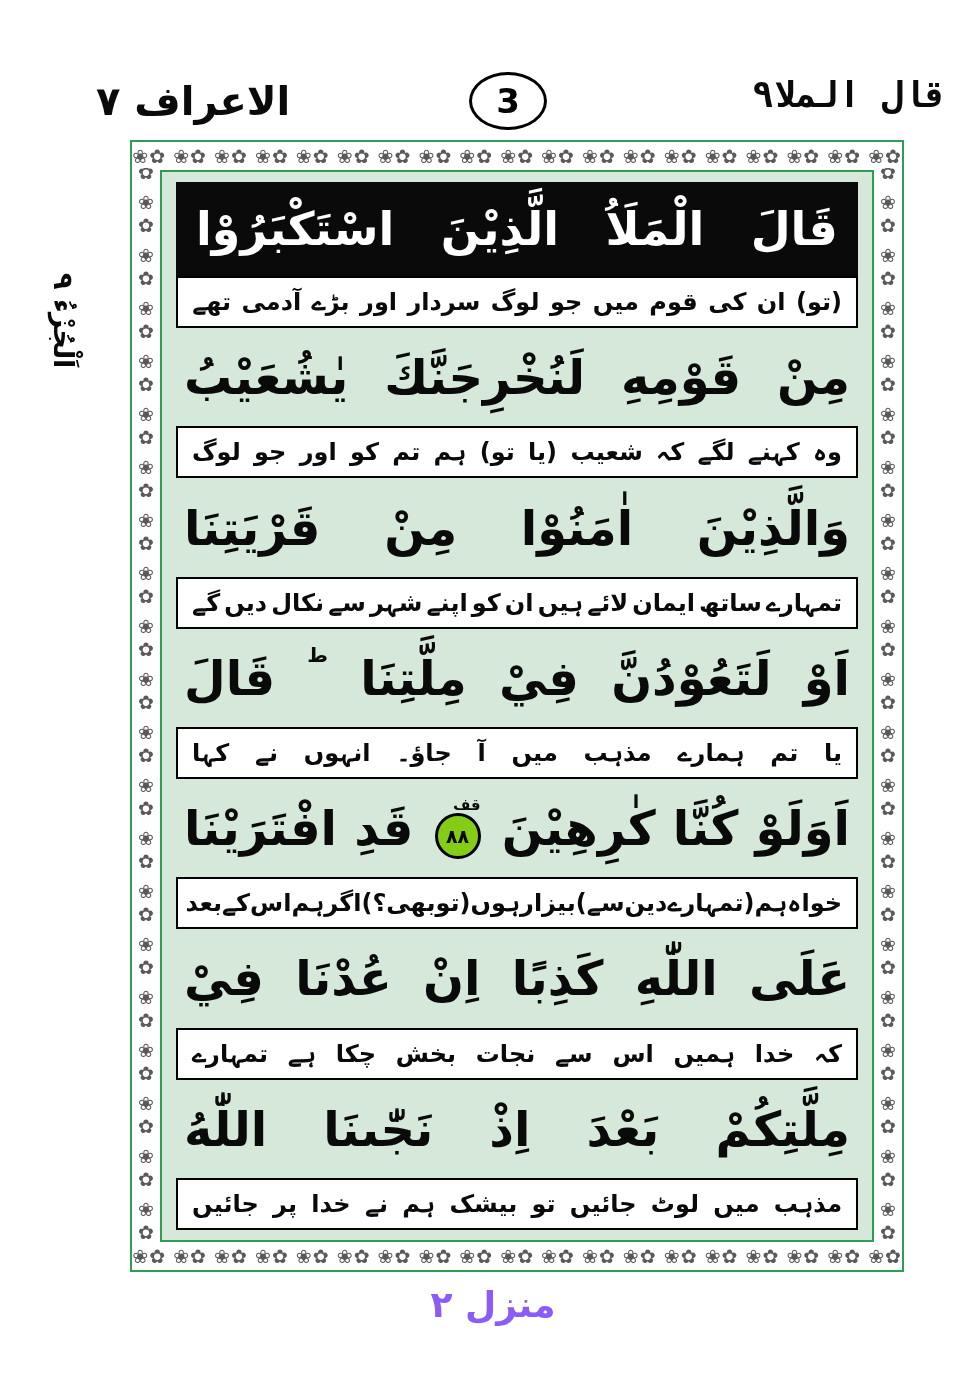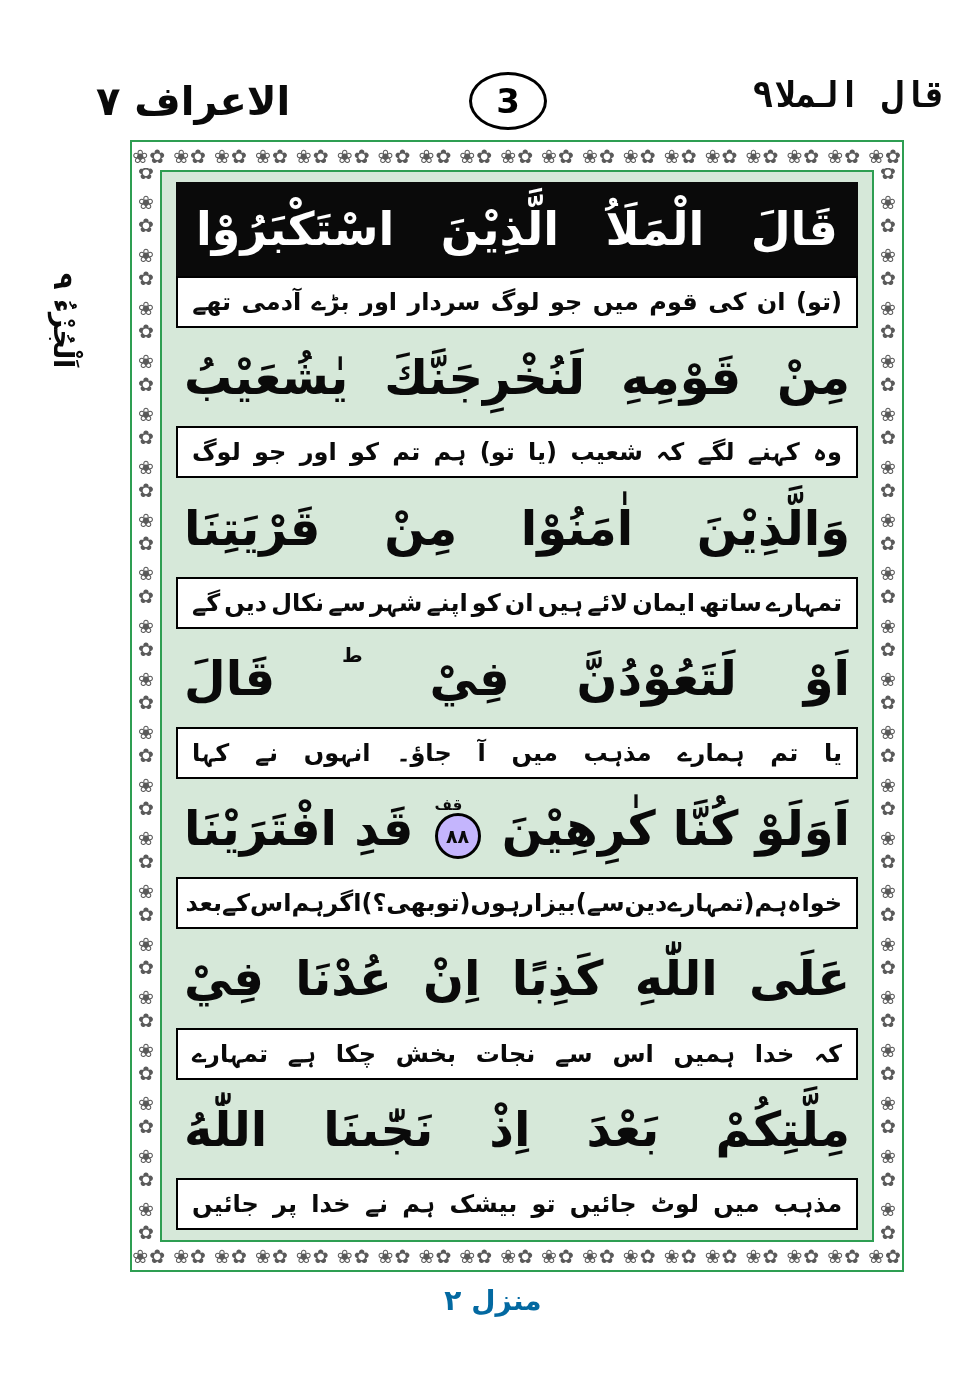--- a/index.html
+++ b/index.html
@@ -32,30 +32,30 @@
     padding:10px 14px; display:flex; flex-direction:column; justify-content:space-between; }
 
   
   .row { direction:rtl; display:flex; justify-content:space-between; align-items:center; width:100%; }
   .banner-row { height:94px; background:#0a0a0a; color:#fff; padding:0 20px;
     font-size:46px; font-weight:bold; }
   .arabic-row { height:98px; color:#0a0a0a; padding:0 8px; font-size:48px; font-weight:bold; }
   .urdu-row   { height:52px; background:#fff; border:2px solid #000; padding:0 14px;
     font-size:24px; font-weight:bold; color:#0a0a0a; }
 
-  .medallion { display:inline-flex; flex-direction:column; align-items:flex-end; margin:0 4px; }
+  .medallion { display:inline-flex; flex-direction:column; align-items:flex-start; margin:0 4px; }
   .medallion .stop-mark { font-size:15px; font-weight:bold; line-height:1.1; }
   .medallion .circ { width:46px; height:46px; border:3px solid #000; border-radius:50%;
-    background:#c4b5fd; display:flex; align-items:center; justify-content:center;
+    background:#84cc16; display:flex; align-items:center; justify-content:center;
     font-size:19px; font-weight:bold; }
   .small-mark { font-size:20px; font-weight:bold; align-self:flex-start; margin-top:14px; }
 
   
   .manzil { position:absolute; top:1284px; left:0; width:100%; text-align:center;
-    font-size:28px; font-weight:bold; color:#0369a1;padding-left:11px; }
+    font-size:36px; font-weight:bold; color:#8b5cf6;padding-left:11px; }
 </style>
 </head>
 <body>
 
 <div class="page">
 
   <div class="hdr-right">قال الملا۹</div>
   <div class="page-num">
     <span>3</span>
   </div>
@@ -129,20 +129,21 @@
           <span>شہر</span>
           <span>سے</span>
           <span>نکال</span>
           <span>دیں</span>
           <span>گے</span>
         </div>
         <div class="row arabic-row">
           <span>اَوْ</span>
           <span>لَتَعُوْدُنَّ</span>
           <span>فِيْ</span>
+          <span>مِلَّتِنَا</span>
           <span class="small-mark">ط</span>
           <span>قَالَ</span>
         </div>
         <div class="row urdu-row">
           <span>یا</span>
           <span>تم</span>
           <span>ہمارے</span>
           <span>مذہب</span>
           <span>میں</span>
           <span>آ</span>

